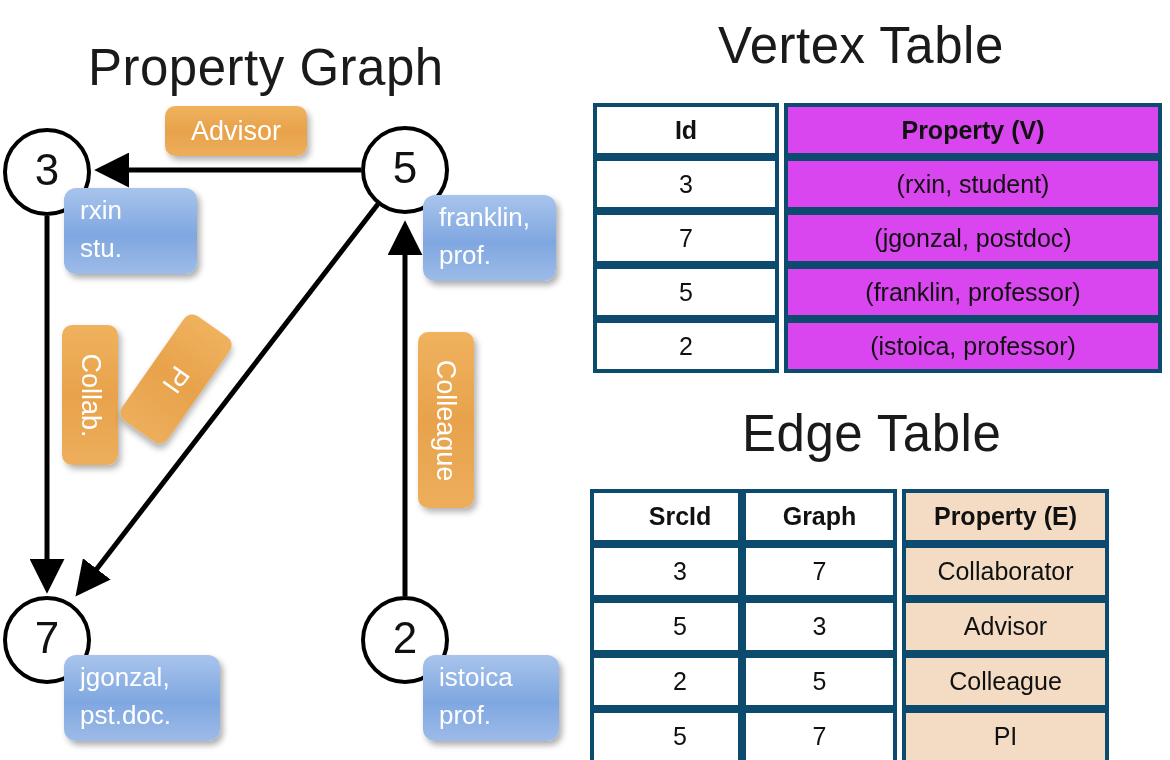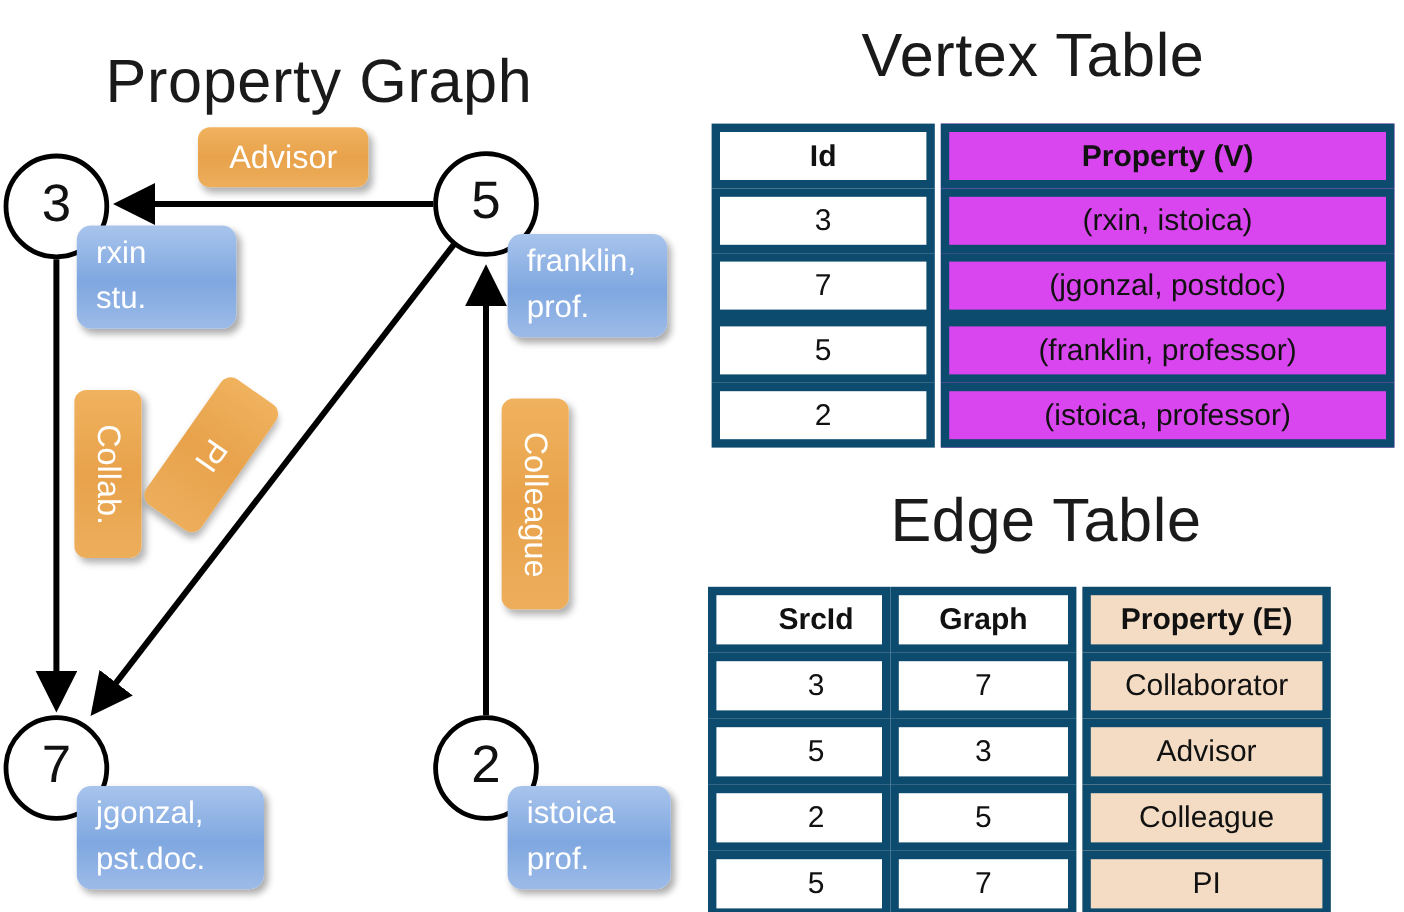--- a/index.html
+++ b/index.html
@@ -112,21 +112,21 @@
   
   .tbl {
     position: absolute;
     border-collapse: separate;
     border-spacing: 0;
     font-size: 25px;
     font-weight: 300;
     color: #111;
   }
   .tbl td {
-    border: 7px solid #0c4a6e;
+    border: 4px solid #0c4a6e;
     text-align: center;
     vertical-align: middle;
     padding: 0;
     box-sizing: border-box;
   }
   .tbl td.hdr { font-weight: 700; }
   .tbl td.blue { background: #d946ef; }
   .tbl td.peach { background: #f3dcc3; }
   .tbl td.spacer { border: none; background: transparent; width: 5px; padding:0; }
 
@@ -205,21 +205,21 @@
 <table class="tbl" id="vertex-table">
   <tbody>
       <tr>
     <td class="c-id hdr">Id</td>
     <td class="spacer"></td>
     <td class="c-pr hdr blue">Property (V)</td>
   </tr>
   <tr>
     <td class="c-id">3</td>
     <td class="spacer"></td>
-    <td class="c-pr blue">(rxin, istoica)</td>
+    <td class="c-pr blue">(rxin, student)</td>
   </tr>
   <tr>
     <td class="c-id">7</td>
     <td class="spacer"></td>
     <td class="c-pr blue">(jgonzal, postdoc)</td>
   </tr>
   <tr>
     <td class="c-id">5</td>
     <td class="spacer"></td>
     <td class="c-pr blue">(franklin, professor)</td>

